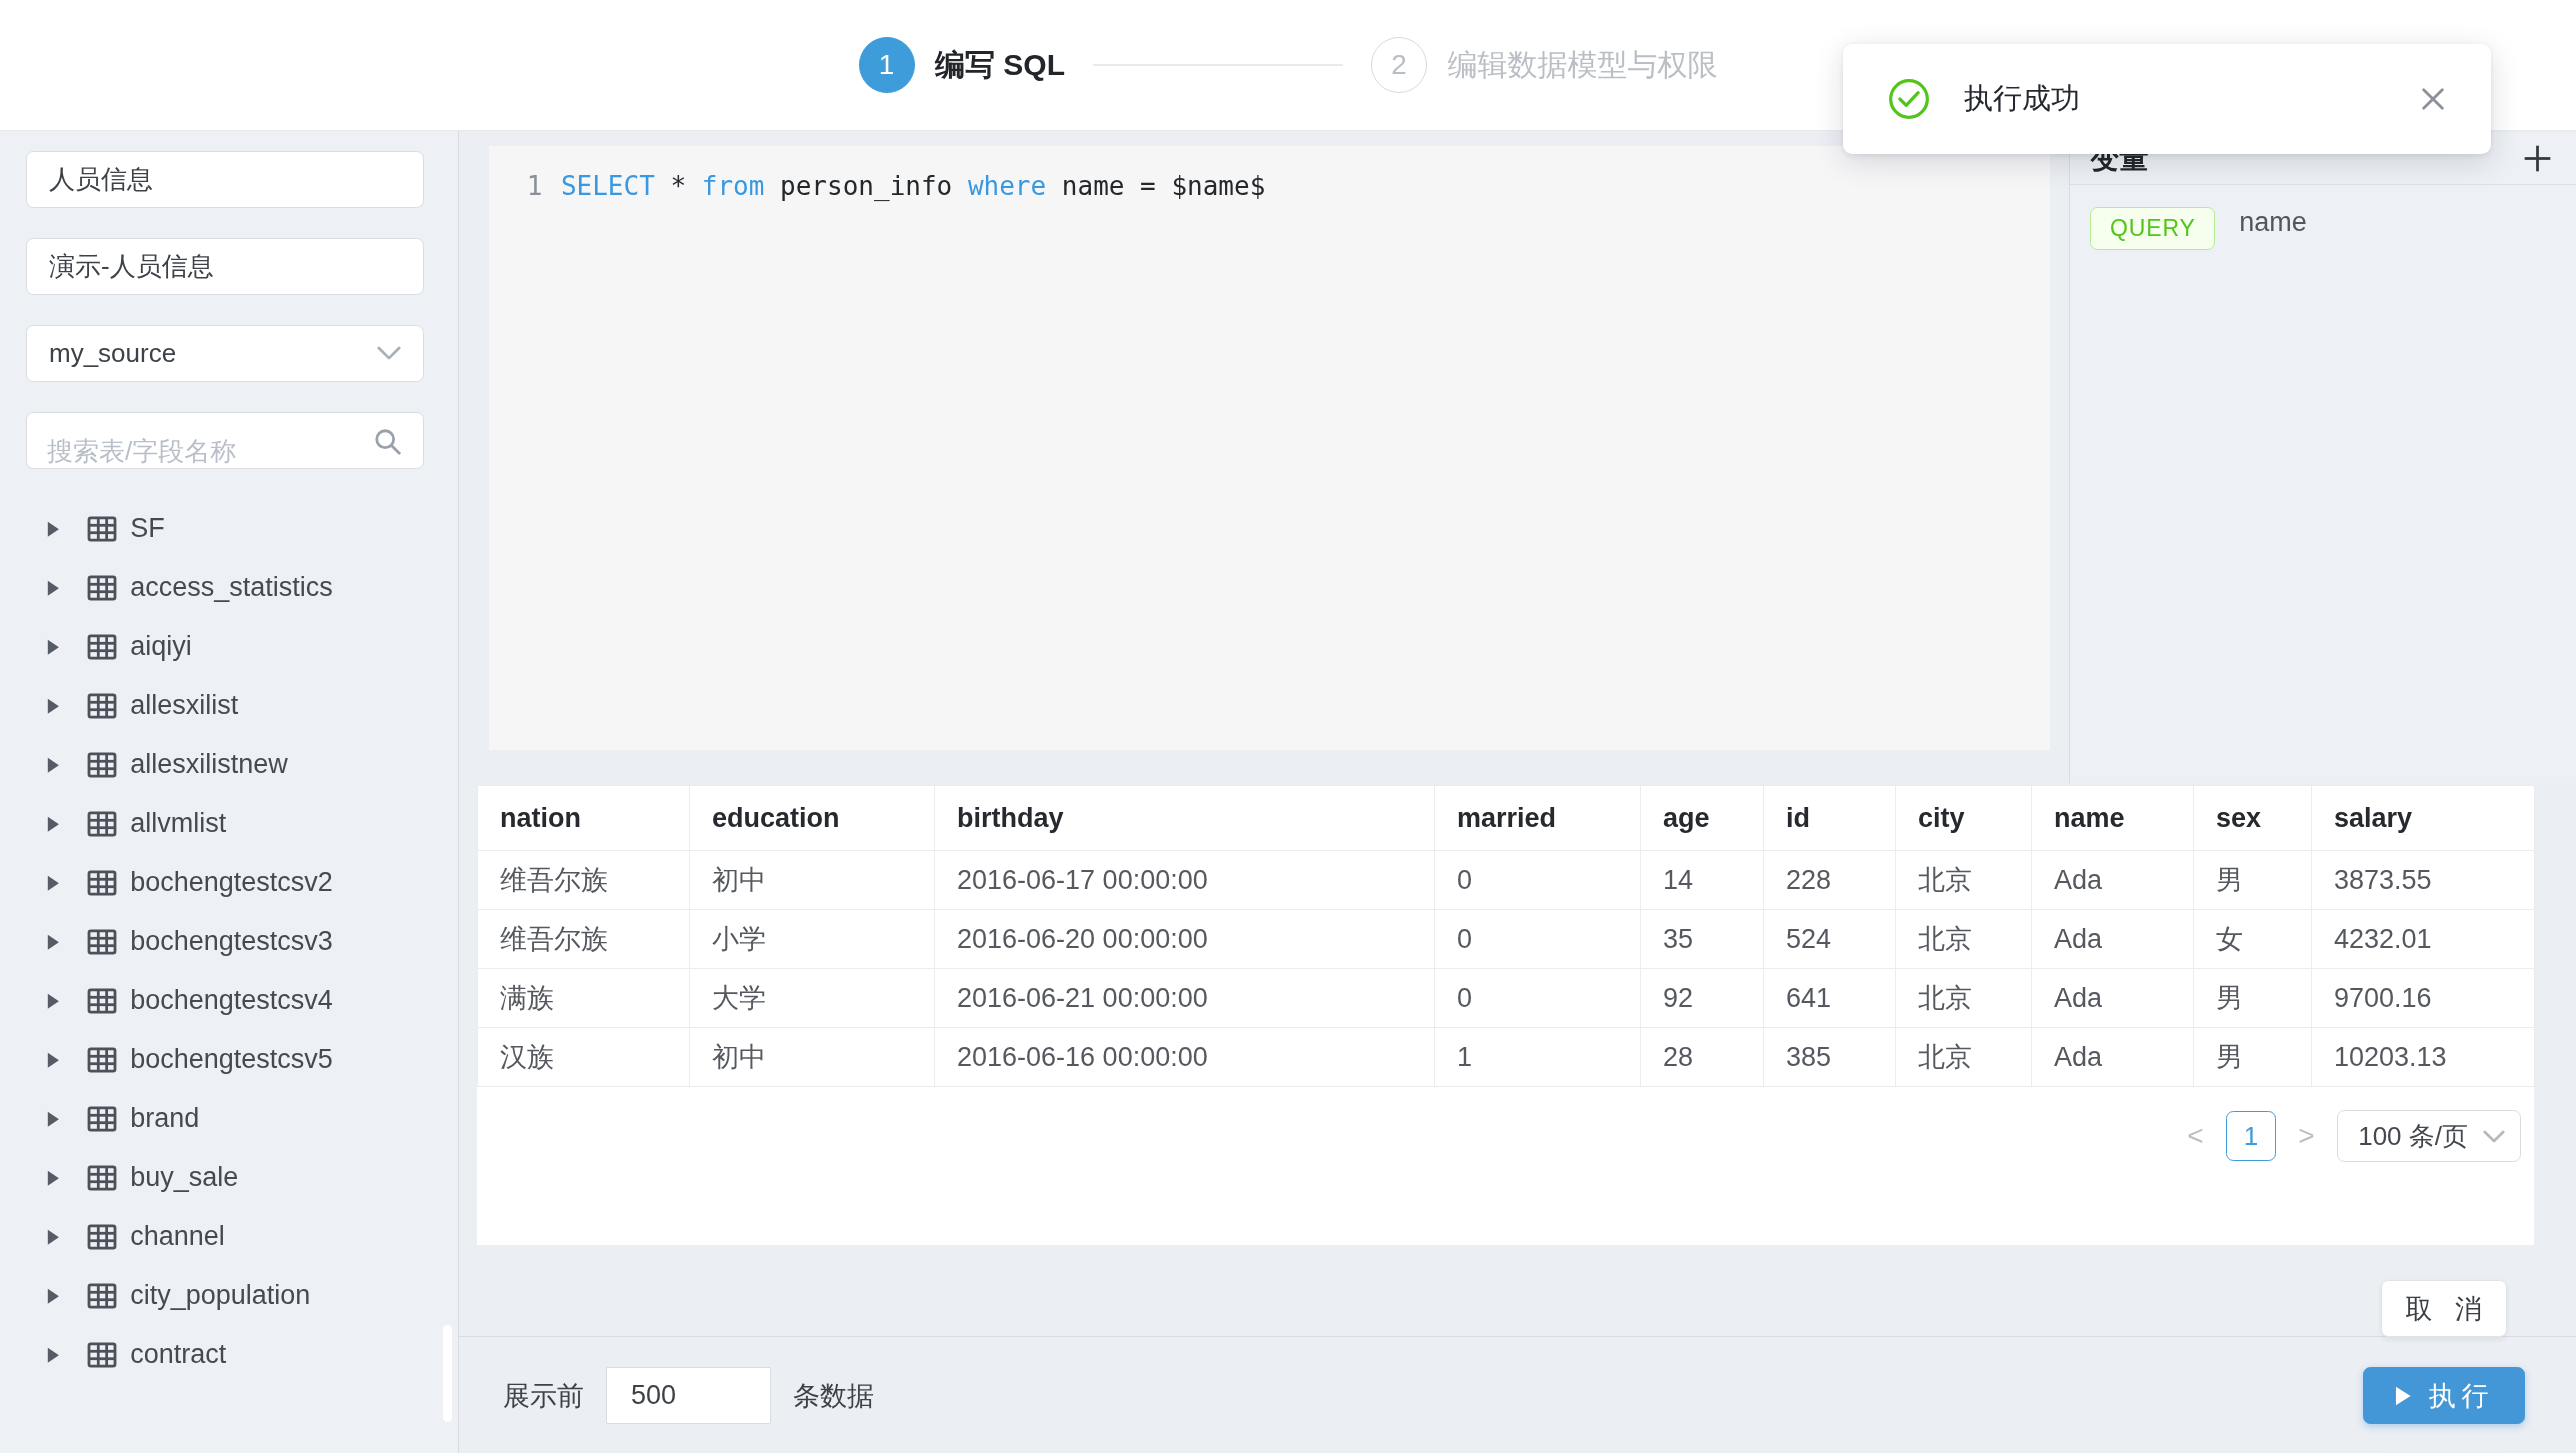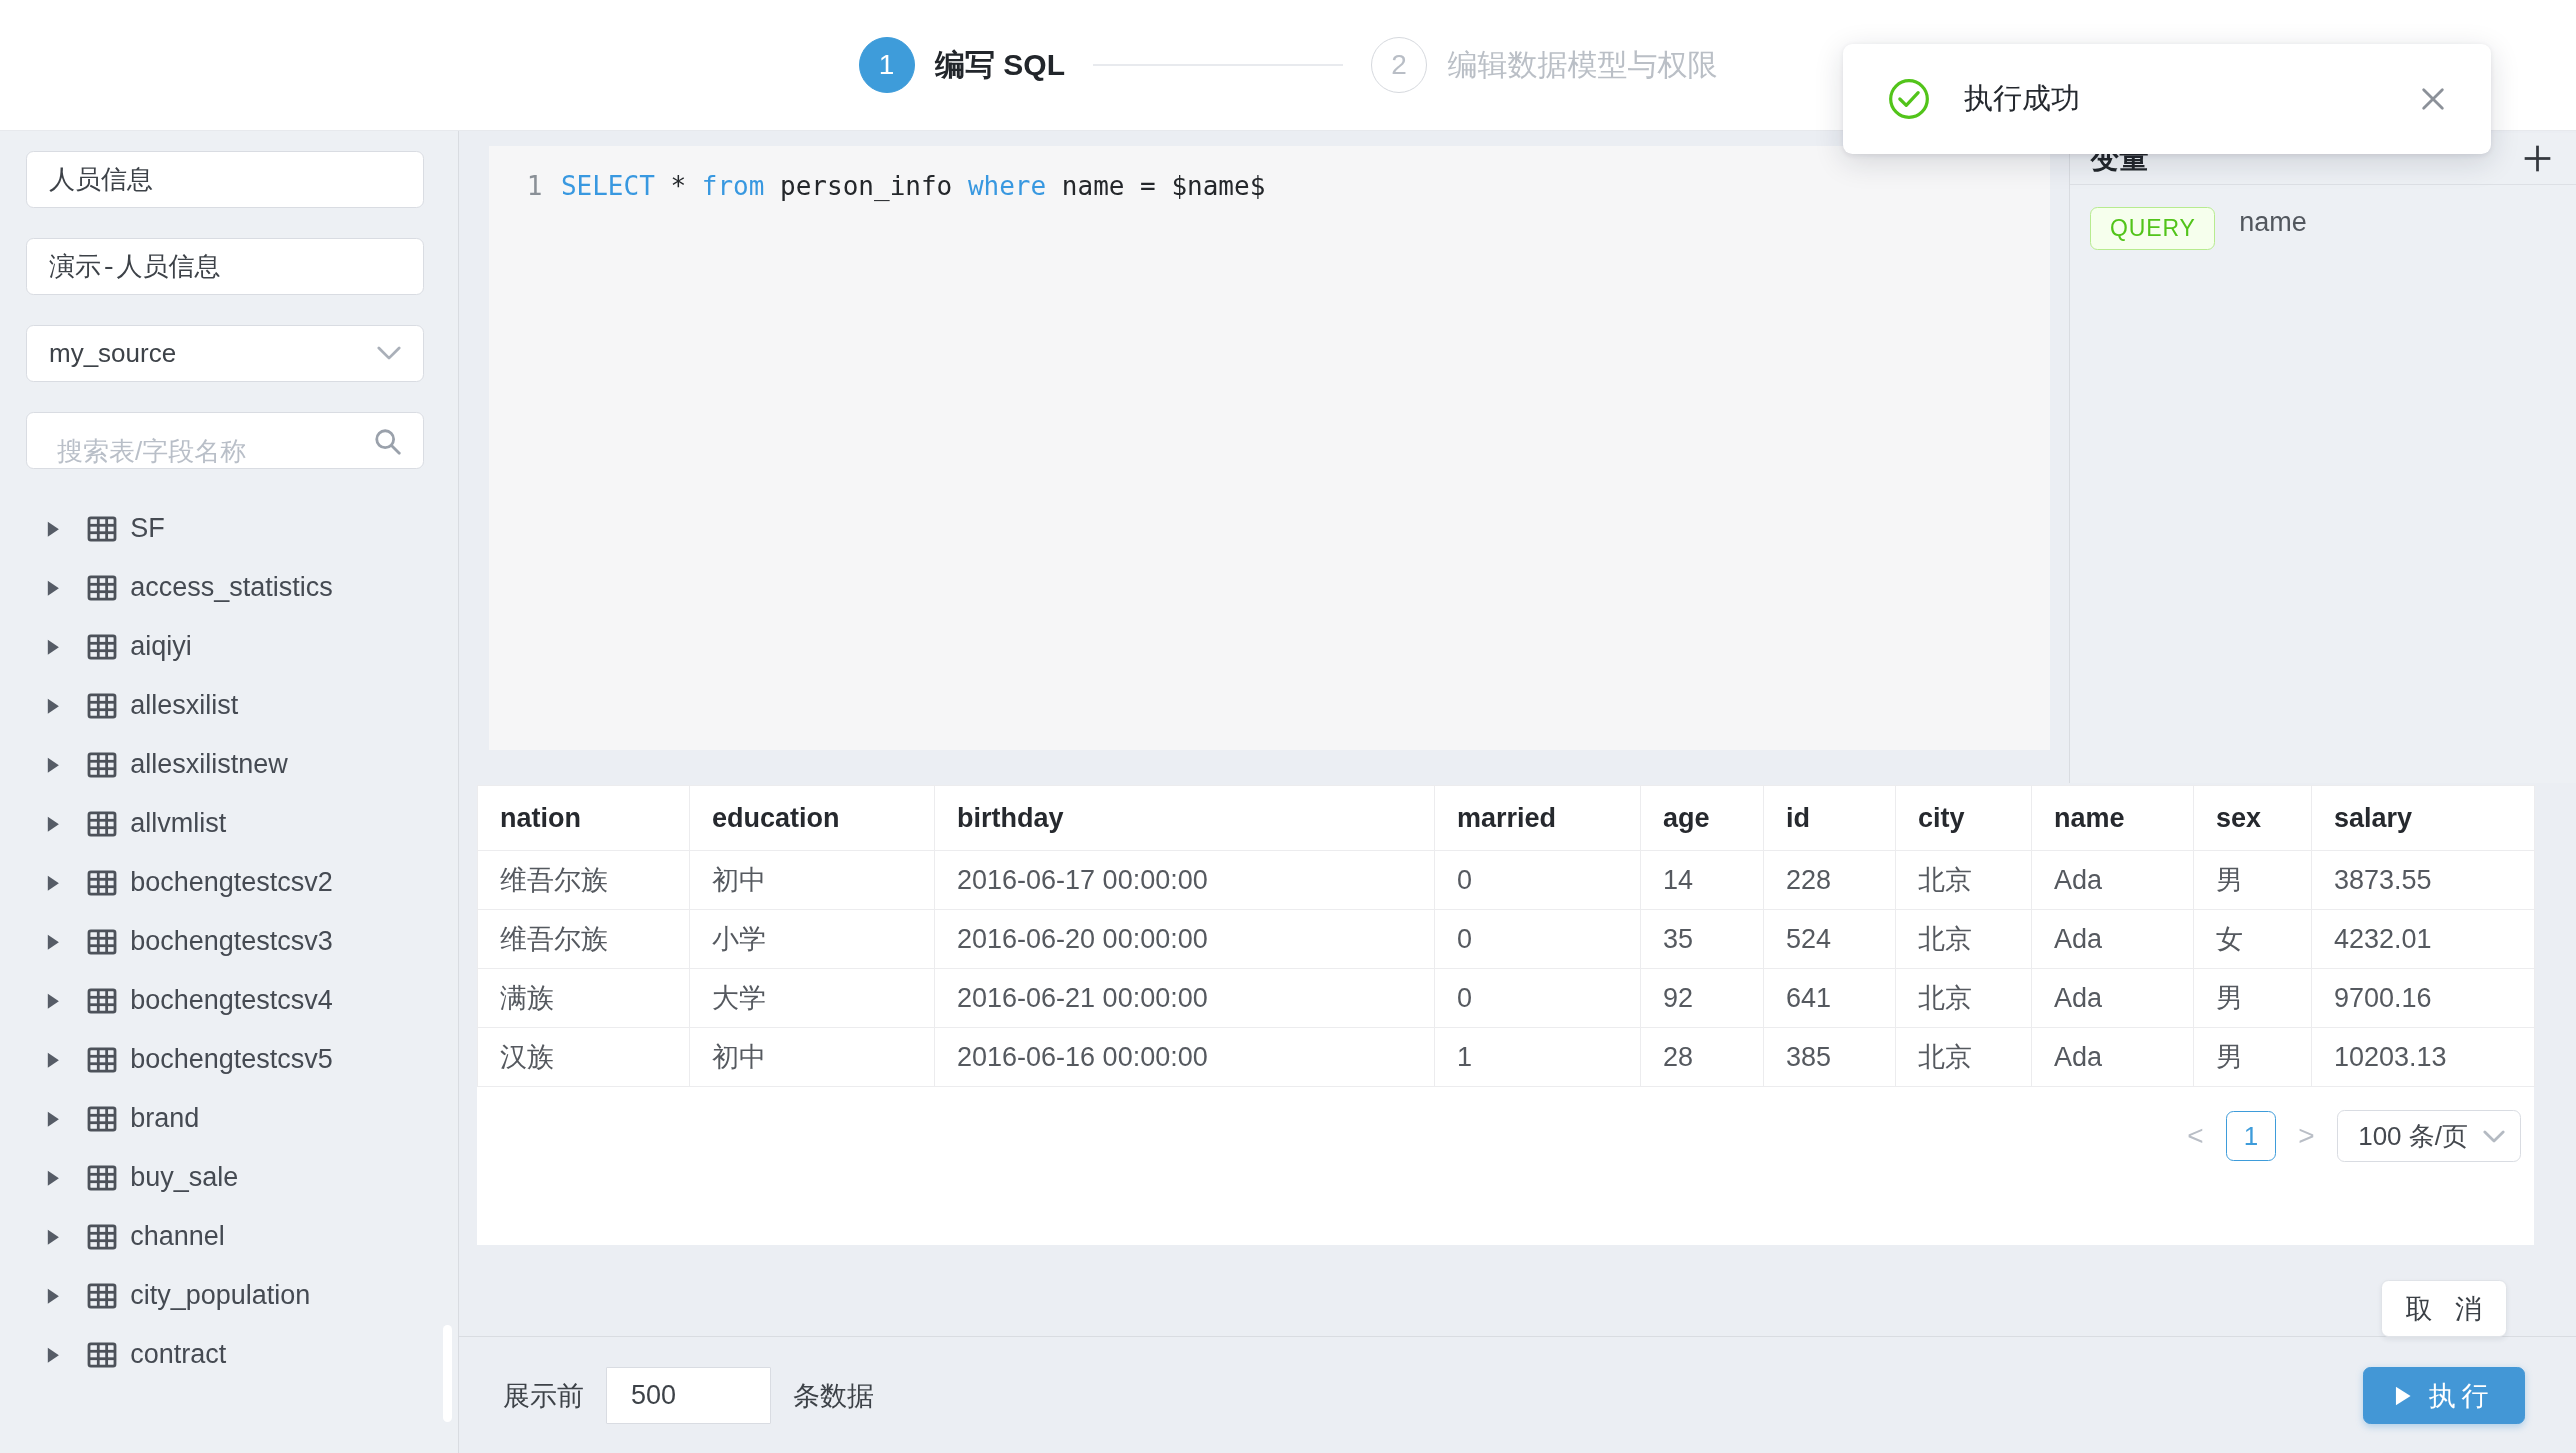--- a/index.html
+++ b/index.html
@@ -42,26 +42,26 @@
   .sidebar {
     position:absolute; left:0; top:131px; width:459px; height:1322px;
     background:#edf0f4; border-right:1.9px solid #d9dce1; padding:20.4px 0 0 26px;
     overflow:hidden;
   }
   .sb-input, .sb-select, .sb-search {
     width:398px; height:57px; background:#ffffff; border:1.9px solid #d9dce2;
     border-radius:7.4px; margin-bottom:30px; font-size:26px; color:#3d4248;
     padding:0 22px; display:flex; align-items:center;
   }
-  input.sb-input { outline:none; font-family:Liberation Mono, monospace; }
+  input.sb-input { outline:none; font-family:Liberation Sans, sans-serif; }
   .sb-select { justify-content:space-between; cursor:pointer; }
   .sb-search { padding:0; position:relative; }
   .sb-search input {
     width:100%; height:100%; border:none; outline:none; background:transparent;
-    border-radius:7.4px; font-size:26px; padding:0 59px 0 30px; font-family:inherit; color:#ef4444;margin-top:21px;
+    border-radius:7.4px; font-size:26px; padding:0 59px 0 20px; font-family:inherit; color:#ef4444;margin-top:21px;
   }
   .sb-search input::placeholder { color:#b9bfc8; }
   .sb-search .mag { position:absolute; right:20.4px; top:14px; }
   .tree { margin-top:9.3px; }
   .tree-item { display:flex; align-items:center; height:59px; cursor:pointer; }
   .tree-caret { margin-left:18.5px; display:flex; flex:none; }
   .tree-grid { margin-left:26px; display:flex; flex:none; }
   .tree-label { margin-left:13px; font-size:27px; color:#454a52; white-space:nowrap; }
   .sb-thumb {
     position:absolute; right:5.6px; top:1194px; width:9.3px; height:97px;

